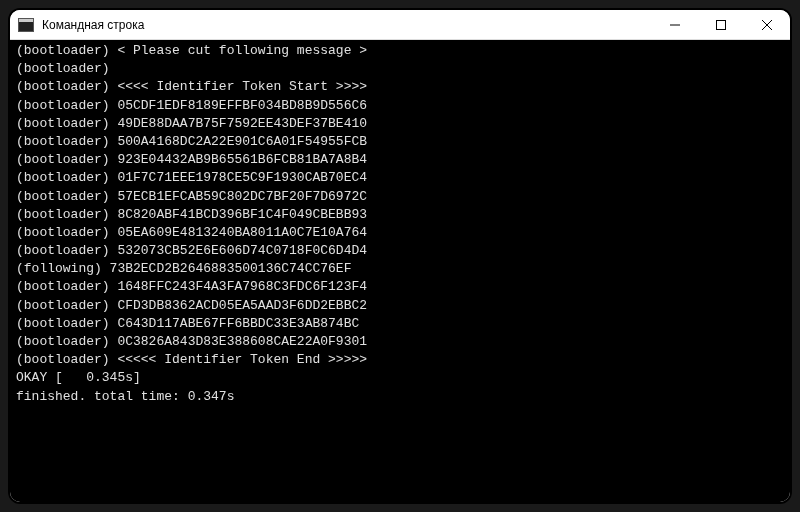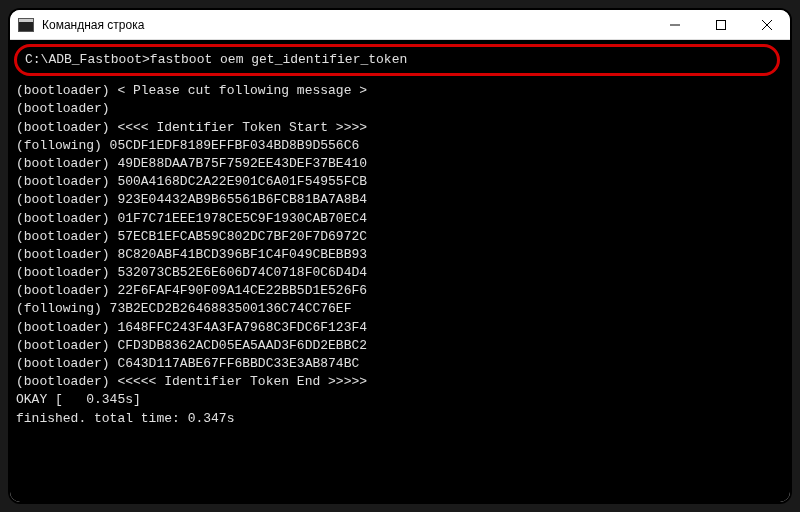--- a/index.html
+++ b/index.html
@@ -117,39 +117,37 @@
         </div>
         <div class="win-btn">
           <svg viewBox="0 0 10 10">
               <line x1="0" y1="0" x2="10" y2="10" stroke="#000" stroke-width="1"></line>
               <line x1="10" y1="0" x2="0" y2="10" stroke="#000" stroke-width="1"></line>
             </svg>
         </div>
       </div>
     </div>
     <div class="terminal">
-      <span class="highlight-box">
-        <span class="prompt-line"><span>C:\ADB_Fastboot&gt;</span><span>fastboot oem get_identifier_token</span></span>
-      </span>
       <div id="term-output">
           <div class="term-line">(bootloader) &lt; Please cut following message &gt;</div>
           <div class="term-line">(bootloader) </div>
           <div class="term-line">(bootloader) &lt;&lt;&lt;&lt; Identifier Token Start &gt;&gt;&gt;&gt;</div>
-          <div class="term-line">(following) 05CDF1EDF8189EFFBF034BD8B9D556C6</div>
+          <div class="term-line">(bootloader) 05CDF1EDF8189EFFBF034BD8B9D556C6</div>
           <div class="term-line">(bootloader) 49DE88DAA7B75F7592EE43DEF37BE410</div>
           <div class="term-line">(bootloader) 500A4168DC2A22E901C6A01F54955FCB</div>
           <div class="term-line">(bootloader) 923E04432AB9B65561B6FCB81BA7A8B4</div>
           <div class="term-line">(bootloader) 01F7C71EEE1978CE5C9F1930CAB70EC4</div>
           <div class="term-line">(bootloader) 57ECB1EFCAB59C802DC7BF20F7D6972C</div>
           <div class="term-line">(bootloader) 8C820ABF41BCD396BF1C4F049CBEBB93</div>
+          <div class="term-line">(bootloader) 05EA609E4813240BA8011A0C7E10A764</div>
           <div class="term-line">(bootloader) 532073CB52E6E606D74C0718F0C6D4D4</div>
-          <div class="term-line">(bootloader) 22F6FAF4F90F09A14CE22BB5D1E526F6</div>
           <div class="term-line">(following) 73B2ECD2B2646883500136C74CC76EF</div>
           <div class="term-line">(bootloader) 1648FFC243F4A3FA7968C3FDC6F123F4</div>
           <div class="term-line">(bootloader) CFD3DB8362ACD05EA5AAD3F6DD2EBBC2</div>
           <div class="term-line">(bootloader) C643D117ABE67FF6BBDC33E3AB874BC</div>
+          <div class="term-line">(bootloader) 0C3826A843D83E388608CAE22A0F9301</div>
           <div class="term-line">(bootloader) &lt;&lt;&lt;&lt;&lt; Identifier Token End &gt;&gt;&gt;&gt;&gt;</div>
           <div class="term-line">OKAY [   0.345s]</div>
           <div class="term-line">finished. total time: 0.347s</div>
         </div>
     </div>
   </div>
 </div>
 
 </body></html>

